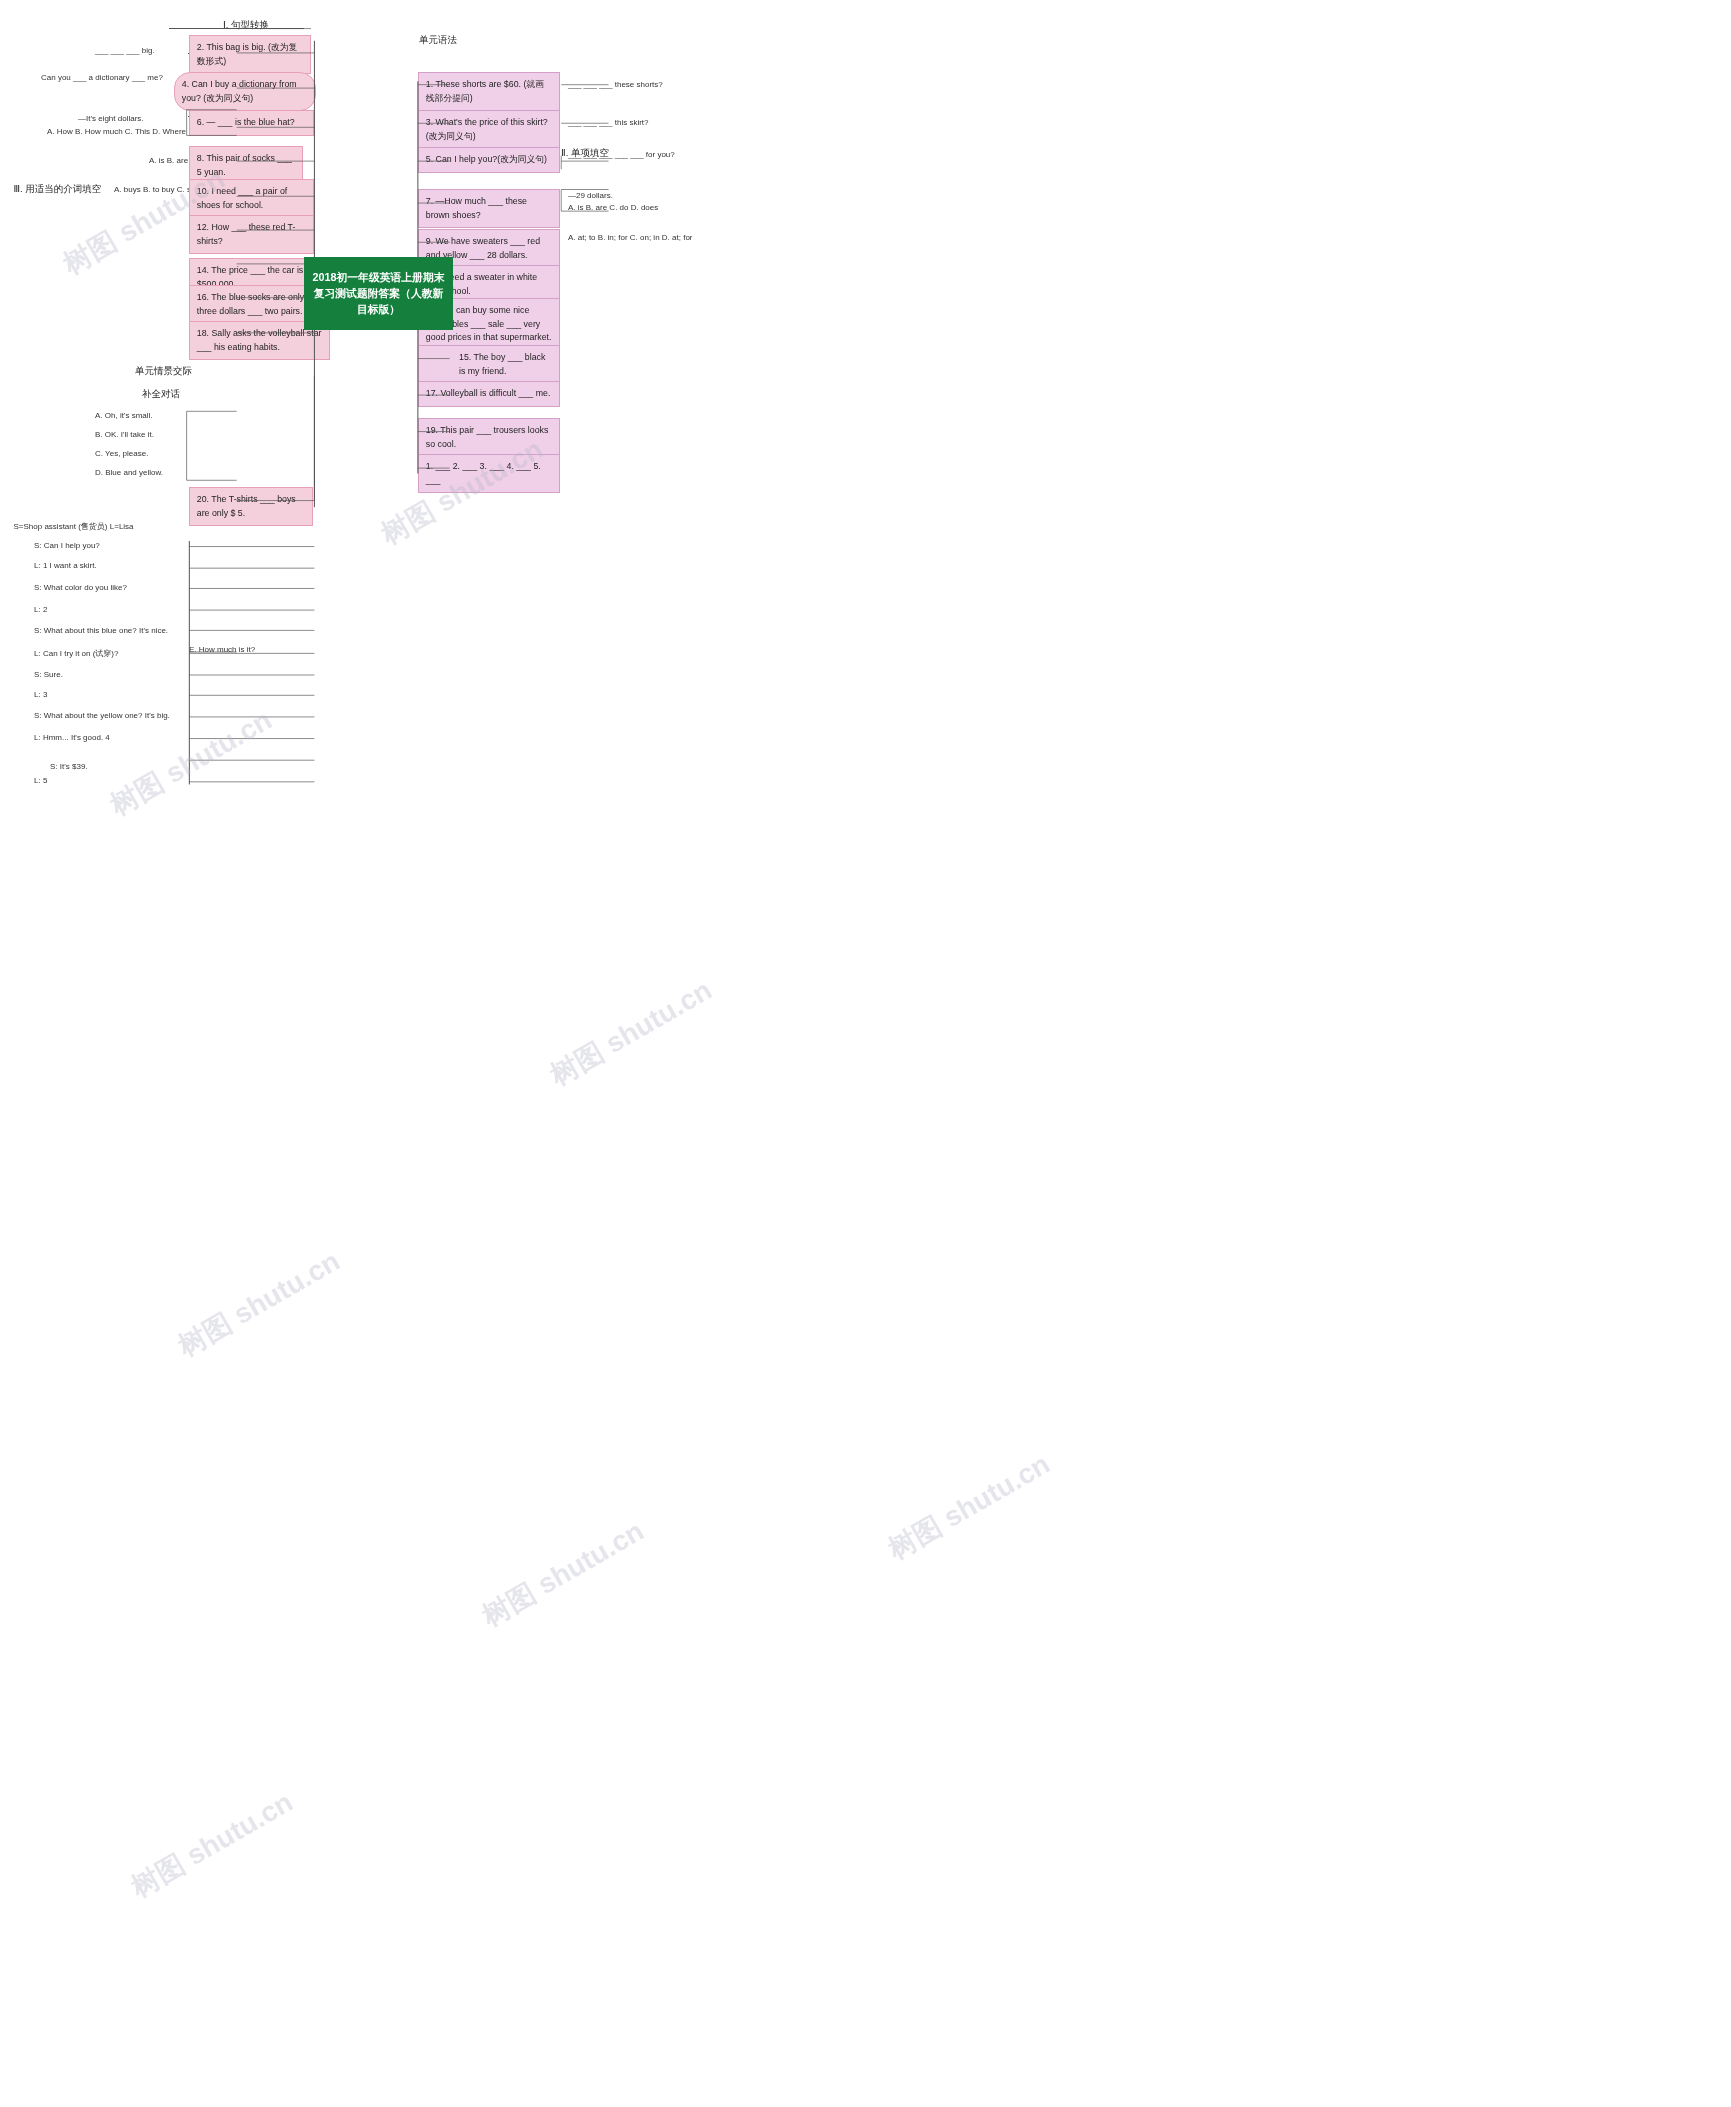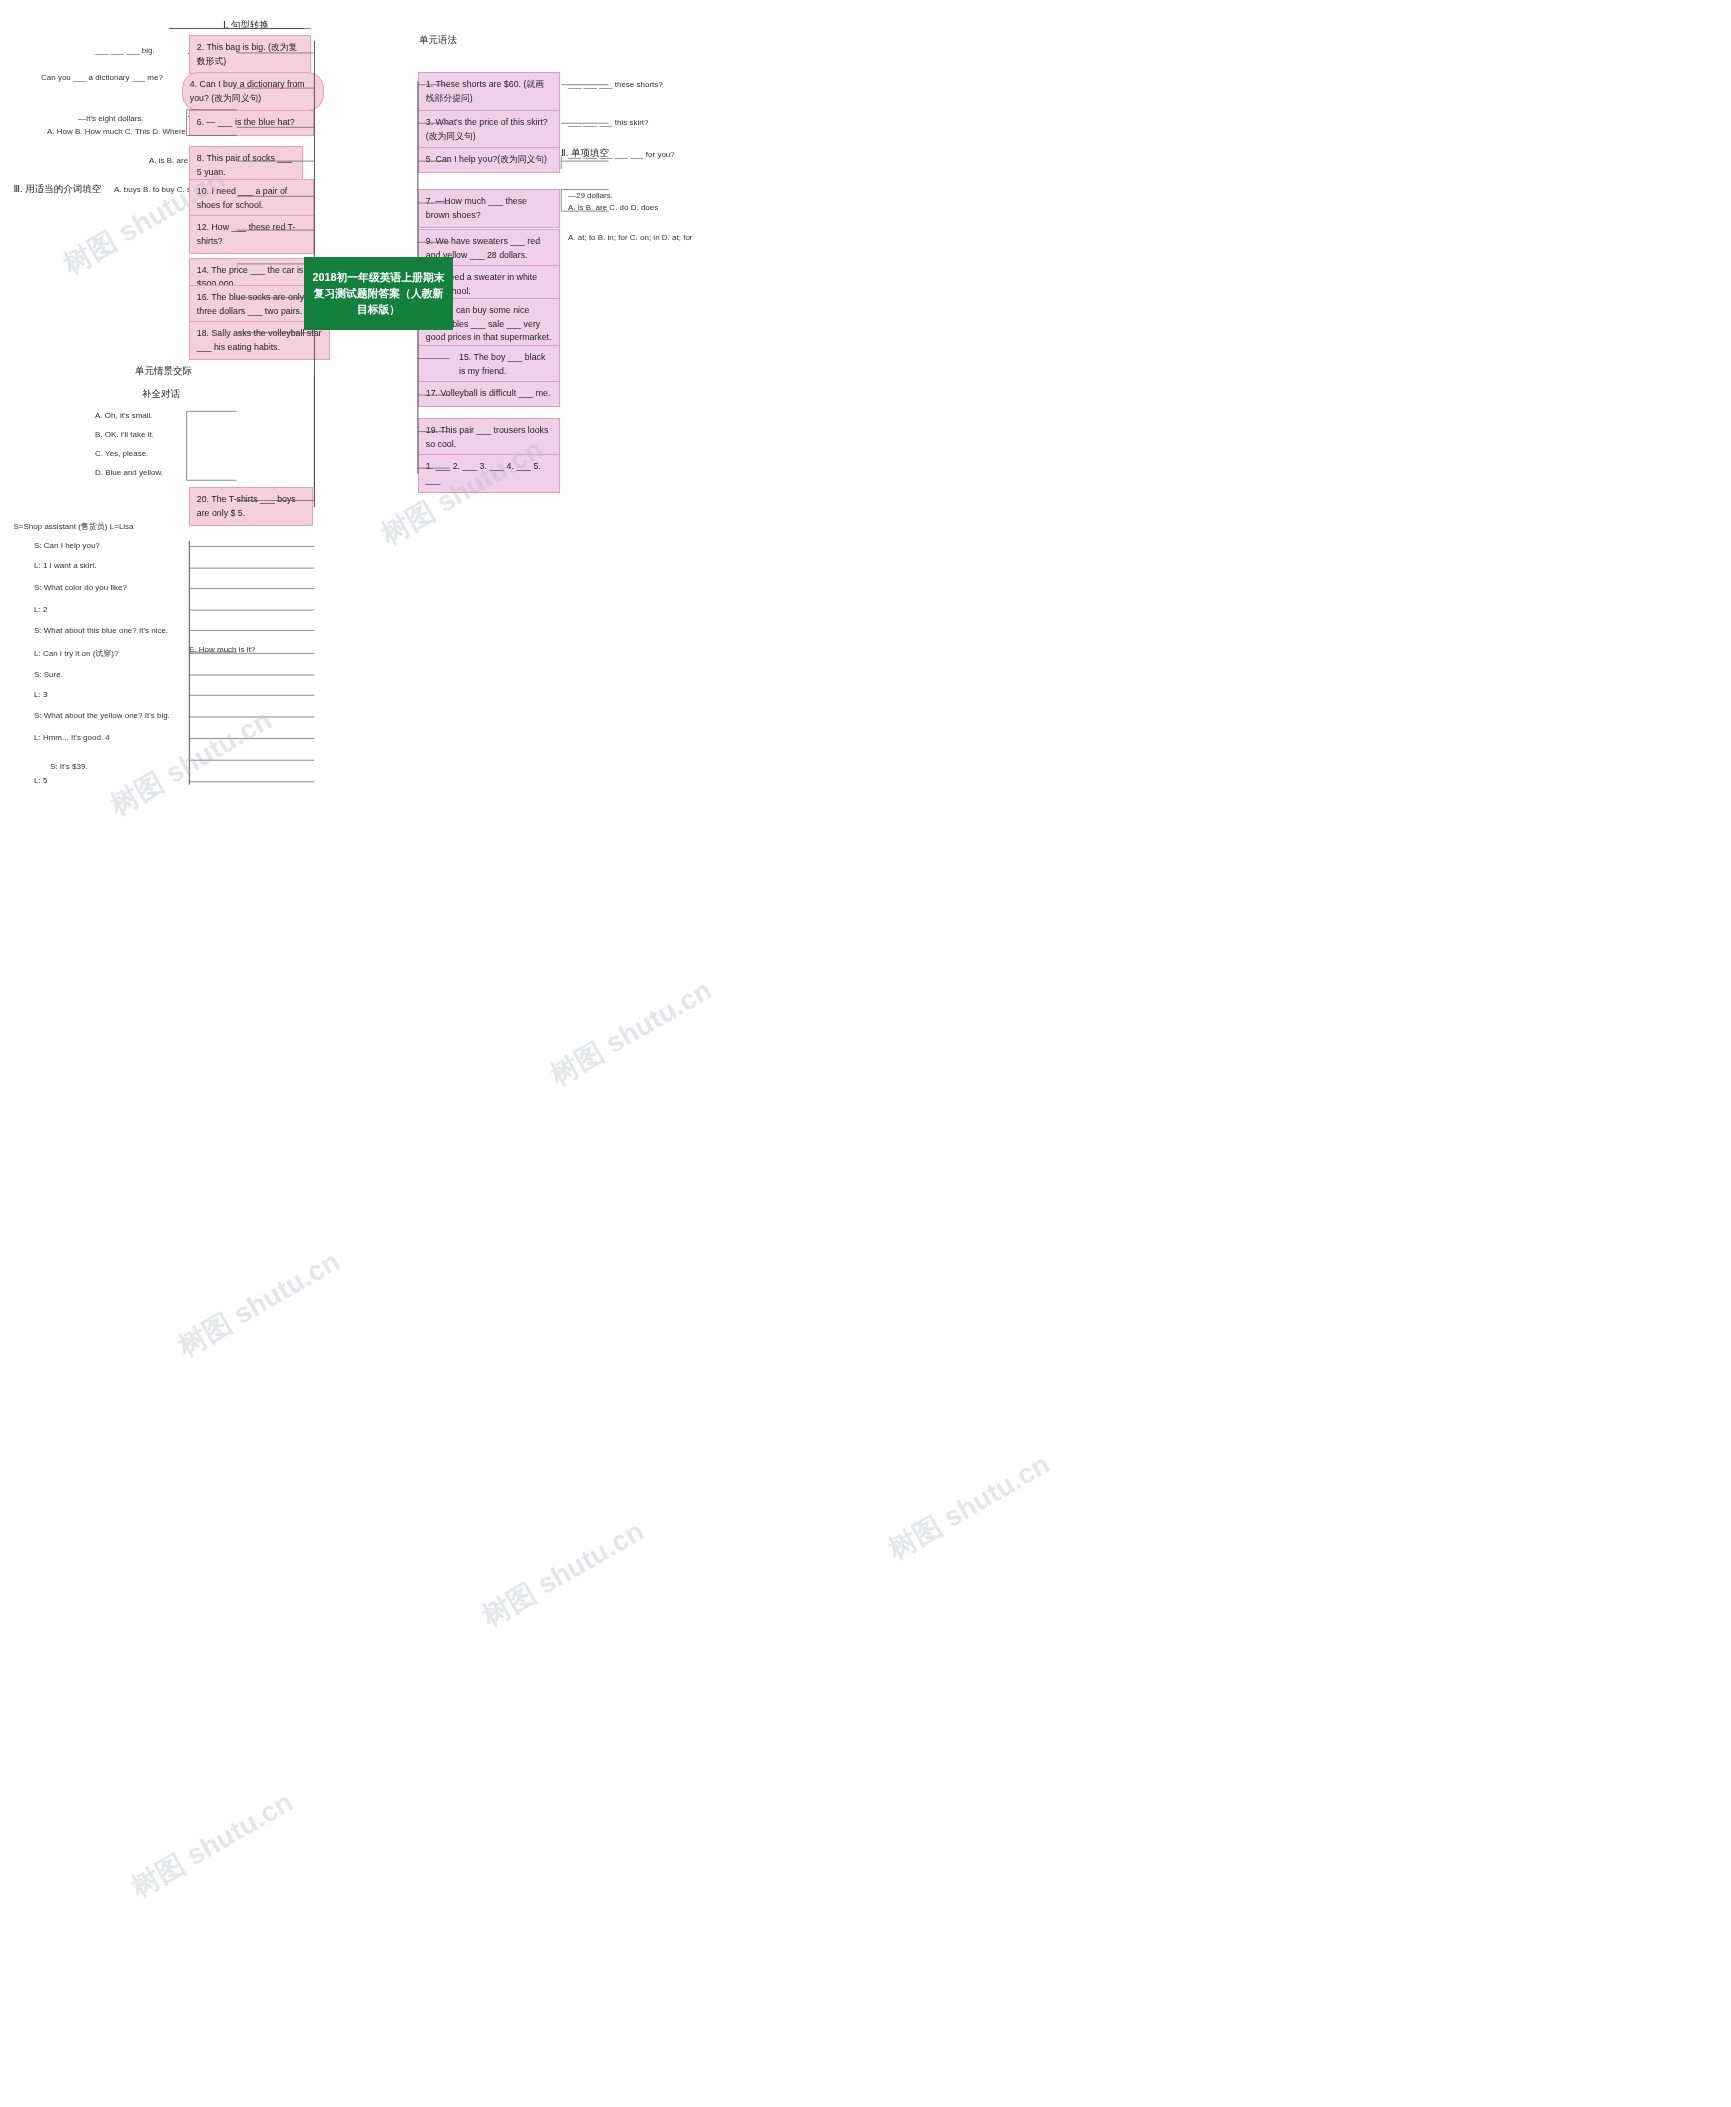--- a/index.html
+++ b/index.html
@@ -115,21 +115,21 @@
 
   <div class="text-node" style="top:46px; left:95px;">___  ___  ___ big.</div>
 
   <div class="line" style="top:53px; left:188px; width:49px; border-top-width:0.7px; border-left-width:0; border-right-width:0; border-bottom-width:0;"></div>
   <div class="pink-box" style="top:35px; left:189px; width:122px;">
     <span>2. This bag is big. (改为复数形式)</span>
   </div>
 
   <div class="text-node" style="top:73px; left:41px;">Can you ___ a dictionary ___ me?</div>
   <div class="line" style="top:81px; left:188px; width:1.4px; border-top-width:0.7px; border-left-width:0; border-right-width:0; border-bottom-width:0;"></div>
-  <div class="pink-box" style="top:72px; left:182px; width:142px;border-radius:16px;">
+  <div class="pink-box" style="top:72px; left:174px; width:142px;border-radius:16px;">
     <span>4. Can I buy a dictionary from you? (改为同义句)</span>
   </div>
 
   <div class="text-node" style="top:114px; left:78px;">—It's eight dollars.</div>
   <div class="text-node" style="top:127px; left:47px;">A. How  B. How much  C. This  D. Where</div>
   <div class="pink-box" style="top:110px; left:189px; width:125px;">
     <span>6. — ___ is the blue hat?</span>
   </div>
   <div class="line" style="top:116px; left:188px; width:1.4px; border-top-width:0.7px; border-left-width:0; border-right-width:0; border-bottom-width:0;"></div>
 

